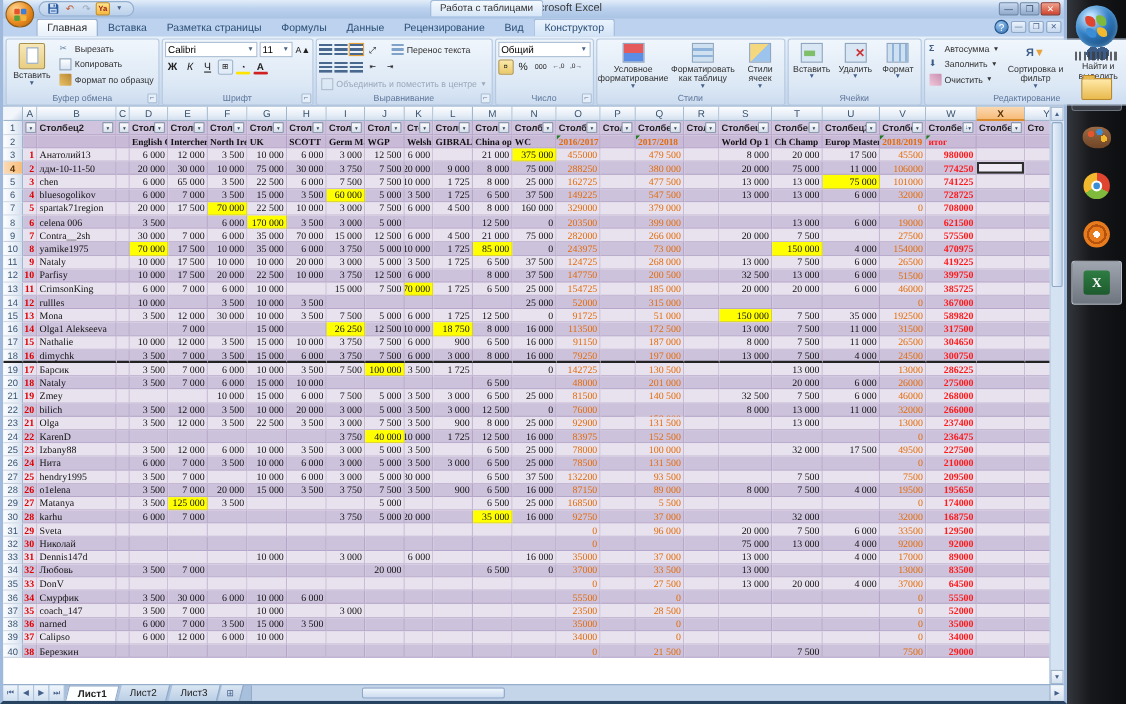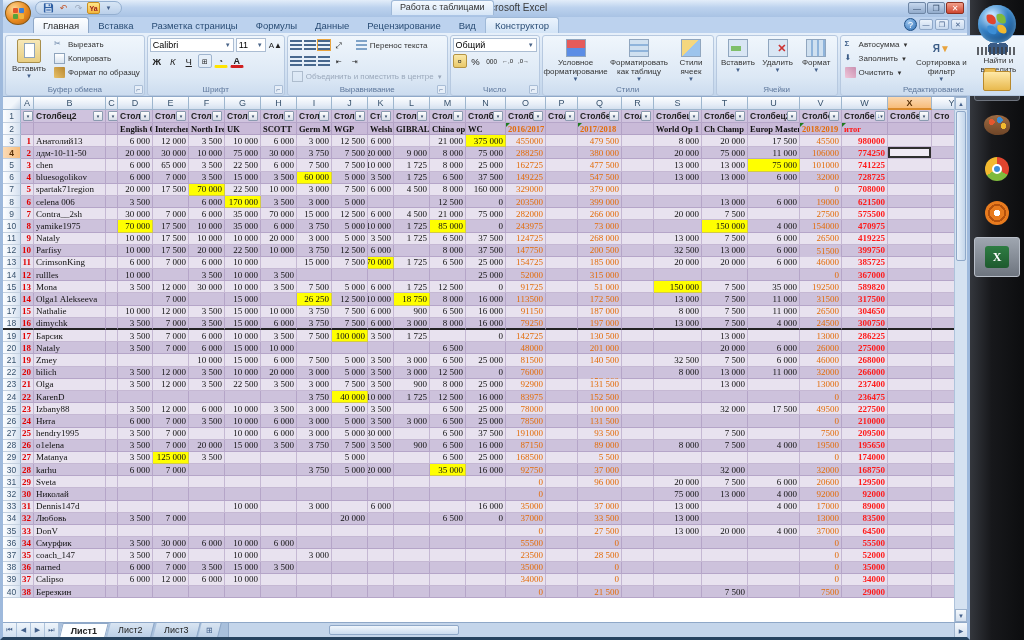--- a/index.html
+++ b/index.html
@@ -1278,21 +1278,21 @@
             <div class="cell num" style="width:36px;height:12.2px">7 000</div>
             <div class="cell" style="width:36px;height:12.2px"></div>
             <div class="cell num" style="width:36px;height:12.2px">10 000</div>
             <div class="cell num" style="width:36px;height:12.2px">6 000</div>
             <div class="cell num" style="width:35px;height:12.2px">3 000</div>
             <div class="cell num" style="width:36px;height:12.2px">5 000</div>
             <div class="cell num" style="width:26px;height:12.2px">30 000</div>
             <div class="cell" style="width:36px;height:12.2px"></div>
             <div class="cell num" style="width:36px;height:12.2px">6 500</div>
             <div class="cell num" style="width:40px;height:12.2px">37 500</div>
-            <div class="cell num oj" style="width:40px;height:12.2px">191000</div>
+            <div class="cell num oj" style="width:40px;height:12.2px">132200</div>
             <div class="cell" style="width:32px;height:12.2px"></div>
             <div class="cell num oj" style="width:44px;height:12.2px">93 500</div>
             <div class="cell" style="width:32px;height:12.2px"></div>
             <div class="cell" style="width:48px;height:12.2px"></div>
             <div class="cell num" style="width:46px;height:12.2px">7 500</div>
             <div class="cell" style="width:52px;height:12.2px"></div>
             <div class="cell num oj" style="width:42px;height:12.2px">7500</div>
             <div class="cell num rd" style="width:46px;height:12.2px">209500</div>
             <div class="cell" style="width:44px;height:12.2px"></div>
             <div class="cell" style="width:40px;height:12.2px"></div>
@@ -1405,21 +1405,21 @@
             <div class="cell" style="width:36px;height:12.2px"></div>
             <div class="cell" style="width:36px;height:12.2px"></div>
             <div class="cell" style="width:40px;height:12.2px"></div>
             <div class="cell num oj" style="width:40px;height:12.2px">0</div>
             <div class="cell" style="width:32px;height:12.2px"></div>
             <div class="cell num oj" style="width:44px;height:12.2px">96 000</div>
             <div class="cell" style="width:32px;height:12.2px"></div>
             <div class="cell num" style="width:48px;height:12.2px">20 000</div>
             <div class="cell num" style="width:46px;height:12.2px">7 500</div>
             <div class="cell num" style="width:52px;height:12.2px">6 000</div>
-            <div class="cell num oj" style="width:42px;height:12.2px">20600</div>
+            <div class="cell num oj" style="width:42px;height:12.2px">33500</div>
             <div class="cell num rd" style="width:46px;height:12.2px">129500</div>
             <div class="cell" style="width:44px;height:12.2px"></div>
             <div class="cell" style="width:40px;height:12.2px"></div>
           </div>
           <div class="grow rowdark" style="height:12.2px">
             <div class="gut" style="height:12.2px">32</div>
             <div class="cell idx" style="width:13px;height:12.2px">30</div>
             <div class="cell namec" style="width:72px;height:12.2px">
               <span>Николай</span>
             </div>

